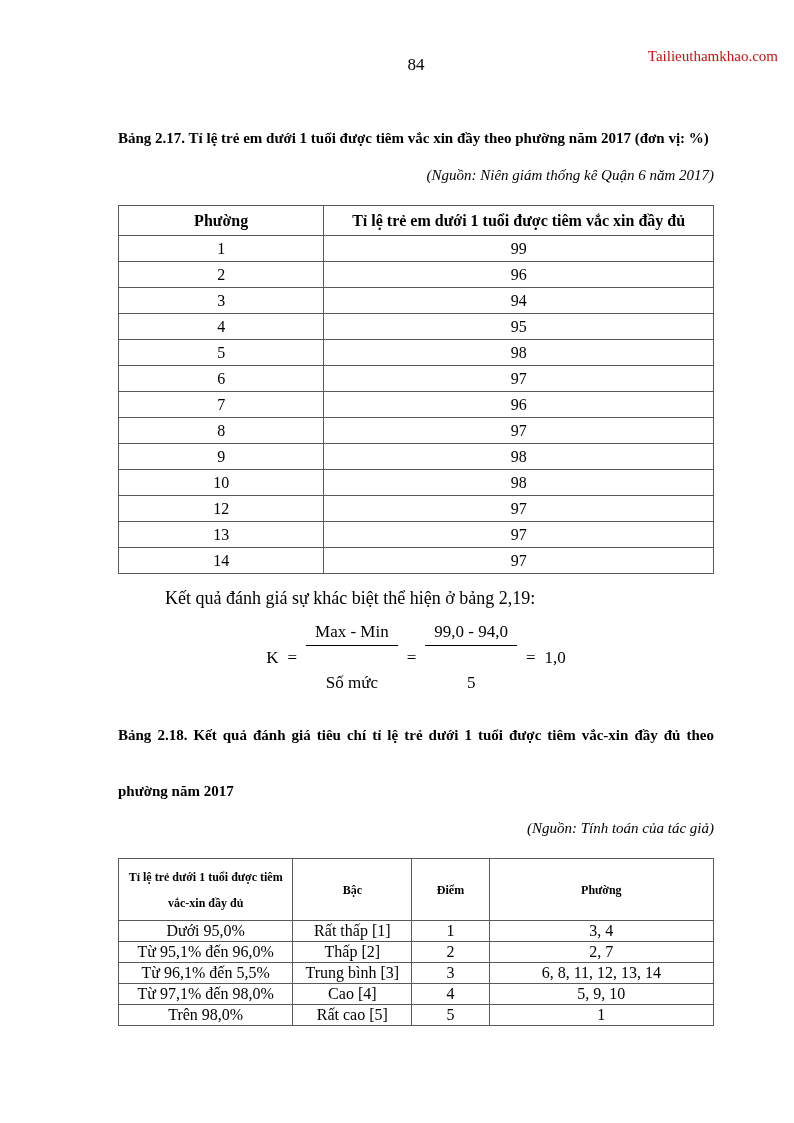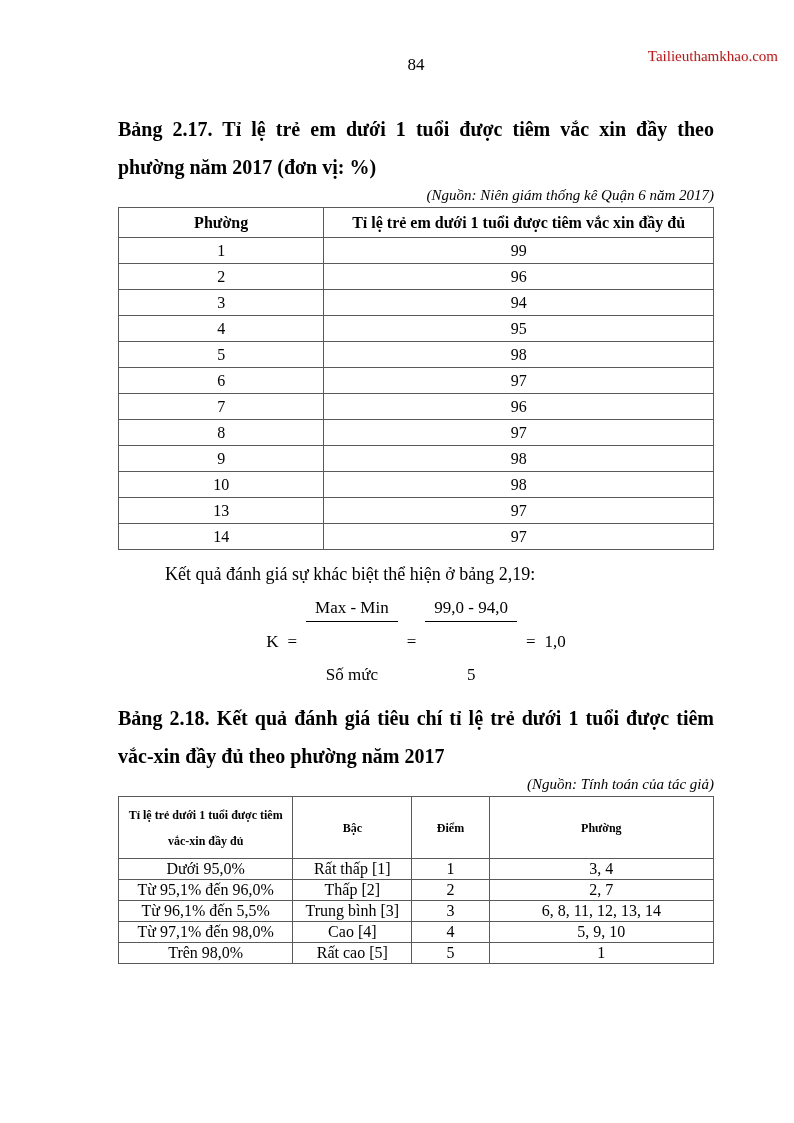--- a/index.html
+++ b/index.html
@@ -20,51 +20,51 @@
   }
   .content {
     position: absolute; left: 118px; top: 0; width: 596px;
   }
   .page-number {
     text-align: center; margin-top: 55px;
     font-size: 17px;
   }
   .table-title {
     margin-top: 35px;
-    font-weight: bold; font-size: 20px;
-    line-height: 38px;
+    font-weight: bold; font-size: 15px;
+    line-height: 56px;
     text-align: justify;
   }
   .table-source {
     text-align: right; font-style: italic;
     font-size: 15px; margin-top: 1px;
   }
   table {
     width: 100%; border-collapse: collapse;
-    margin-top: 3px; table-layout: fixed;
+    margin-top: 21px; table-layout: fixed;
   }
   th, td {
     border: 1.6px solid #5a5a5a;
     text-align: center; vertical-align: middle;
     font-size: 16px; padding: 1px 4px;
   }
   .t1 th { height: 30px; font-size: 16px; }
   .t1 td { height: 26px; }
   .note {
     margin-top: 14px; text-indent: 47px;
     font-size: 18px;
   }
   .formula {
     margin-top: 13px;
     display: flex; justify-content: center; align-items: center;
     font-size: 17px; gap: 9px;
   }
-  .frac { display: inline-flex; flex-direction: column; align-items: center; gap: 40px; }
+  .frac { display: inline-flex; flex-direction: column; align-items: center; }
   .frac-num { padding: 0 9px 3px; border-bottom: 1.5px solid #000; }
-  .frac-den { padding: 3px 9px 0; }
+  .frac-den { padding: 3px 9px 0; margin-top: 24px; }
   .t2-title { margin-top: 14px; }
   .t2 th { height: 31px; font-size: 12px; line-height: 26px; }
   .t2 th.tall { height: 62px; }
   .t2 td { height: 15px; }
 </style>
 </head>
 <body>
 
 <div class="watermark">Tailieuthamkhao.com</div>
 
@@ -119,20 +119,24 @@
           <td>8</td>
           <td>97</td>
         </tr>
       <tr>
           <td>9</td>
           <td>98</td>
         </tr>
       <tr>
           <td>10</td>
           <td>98</td>
+        </tr>
+      <tr>
+          <td>12</td>
+          <td>97</td>
         </tr>
       <tr>
           <td>13</td>
           <td>97</td>
         </tr>
       <tr>
           <td>14</td>
           <td>97</td>
         </tr>
     </tbody>

